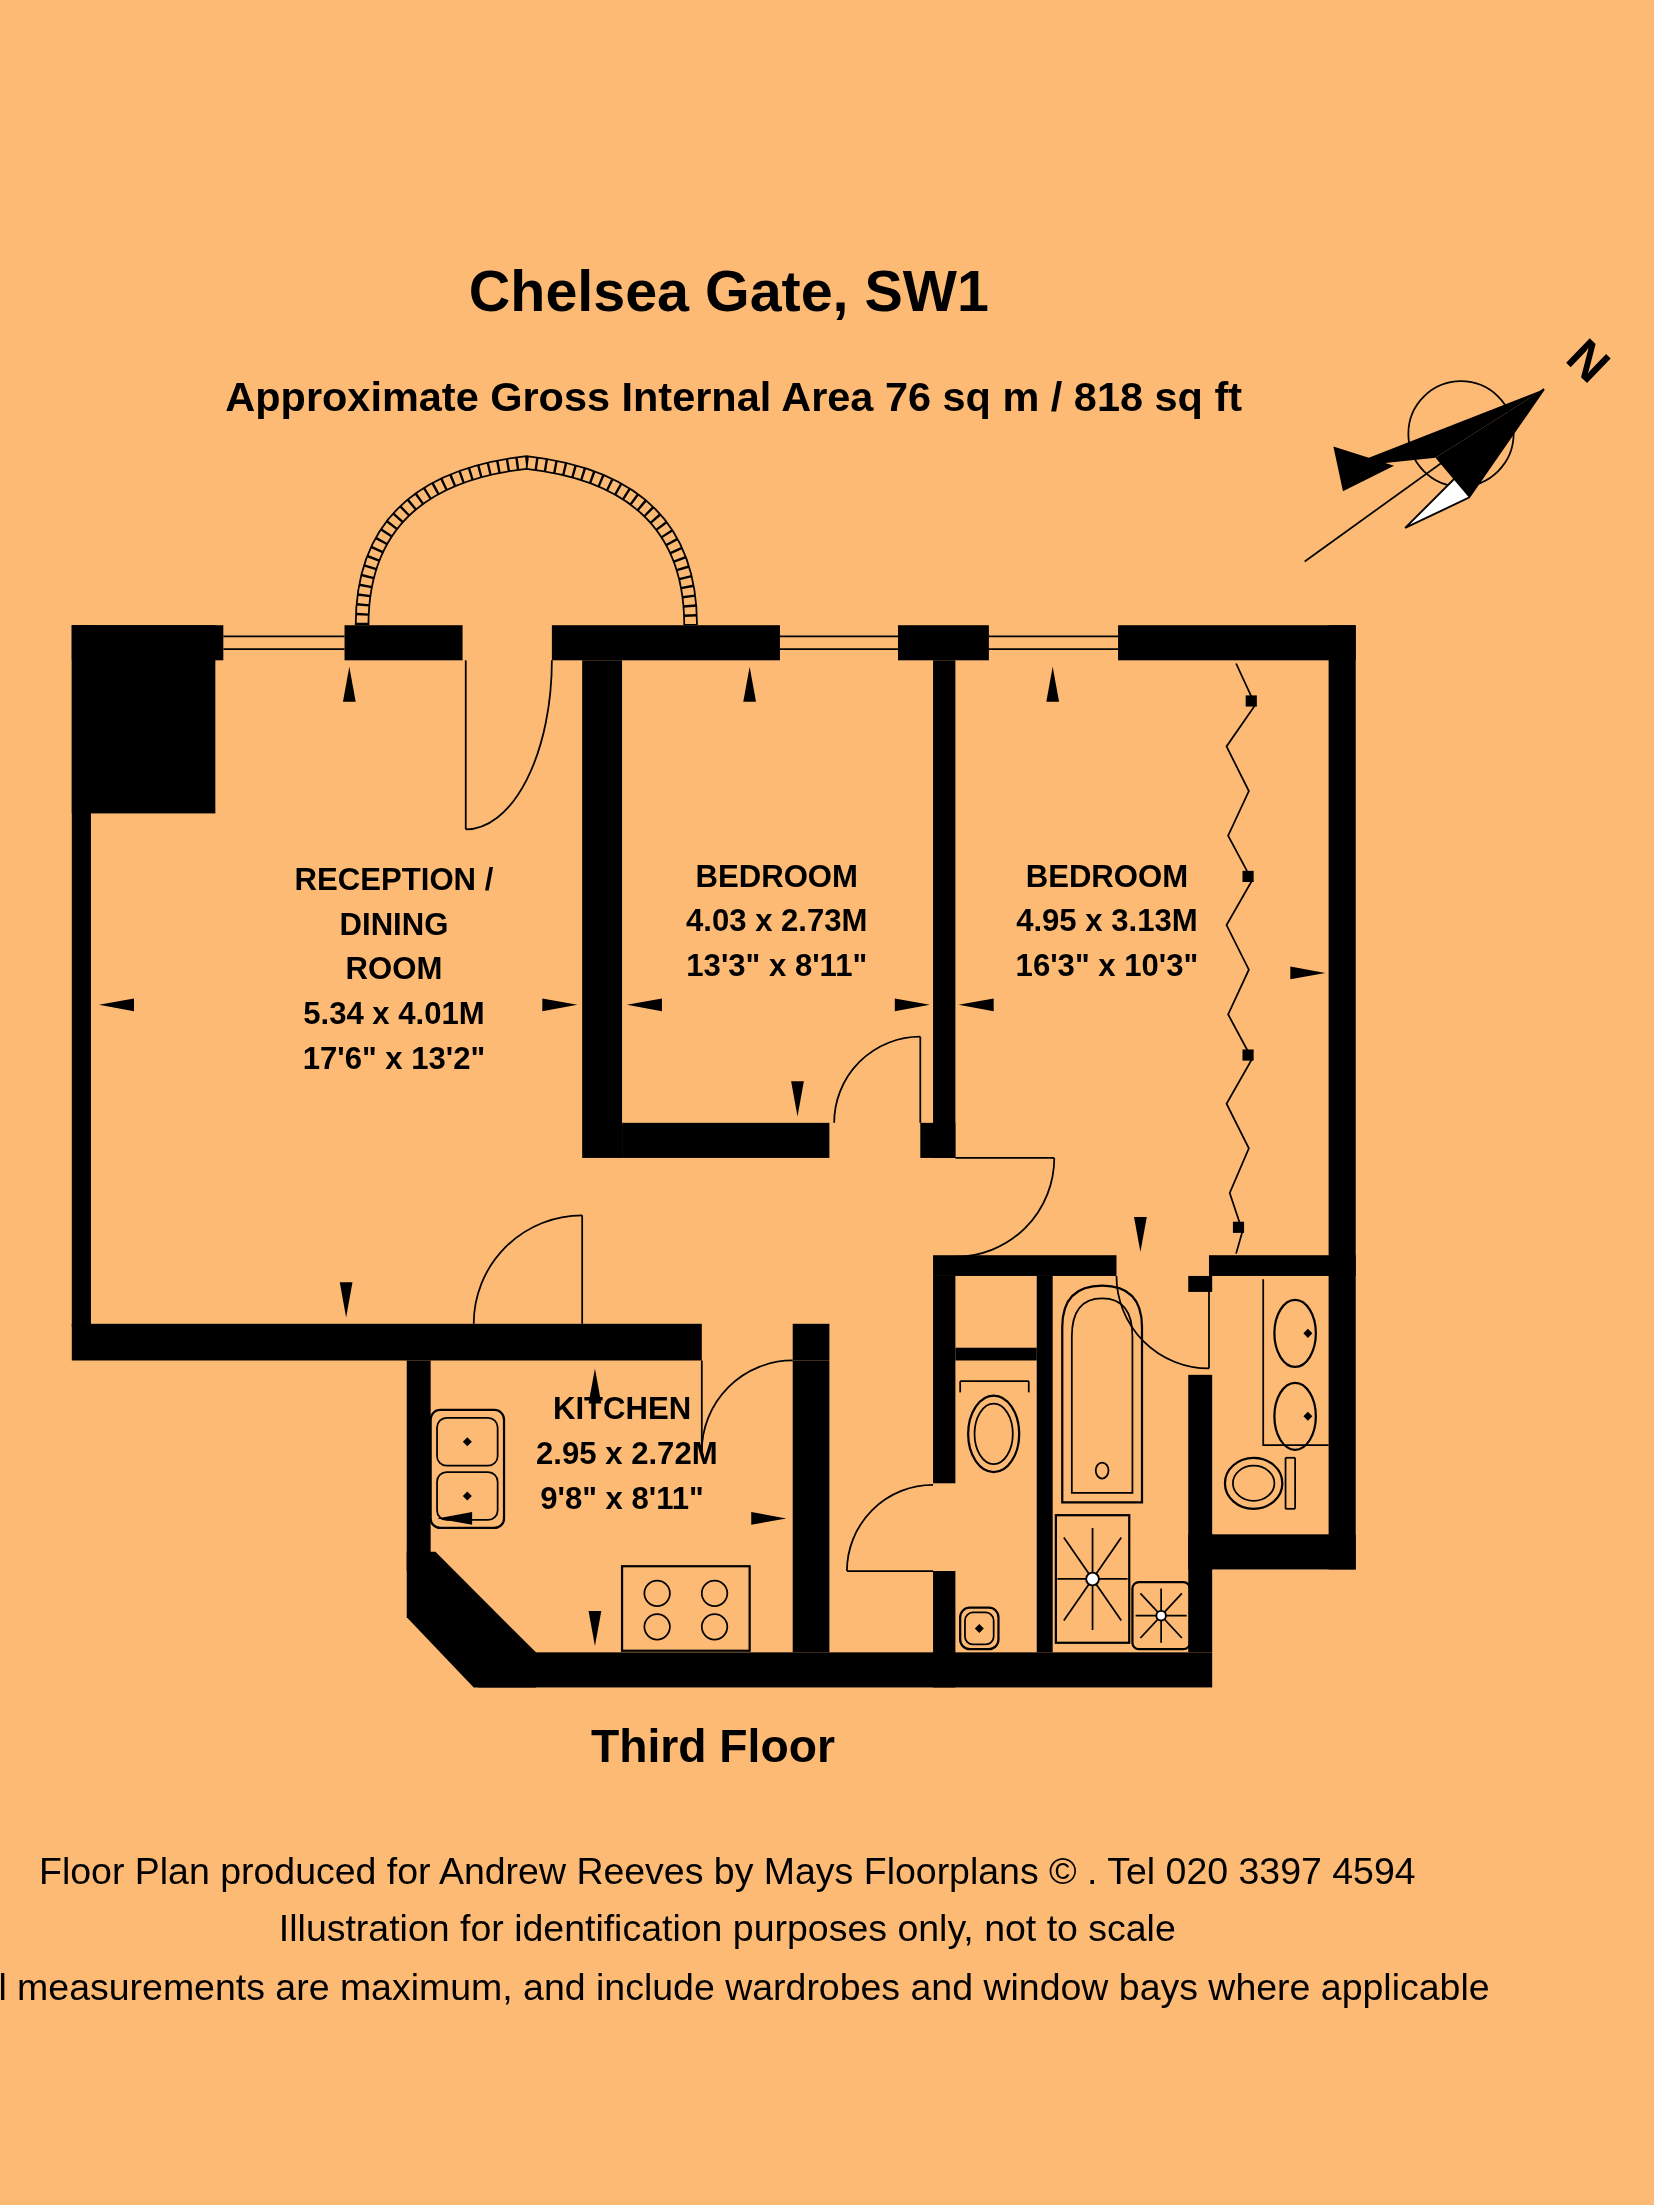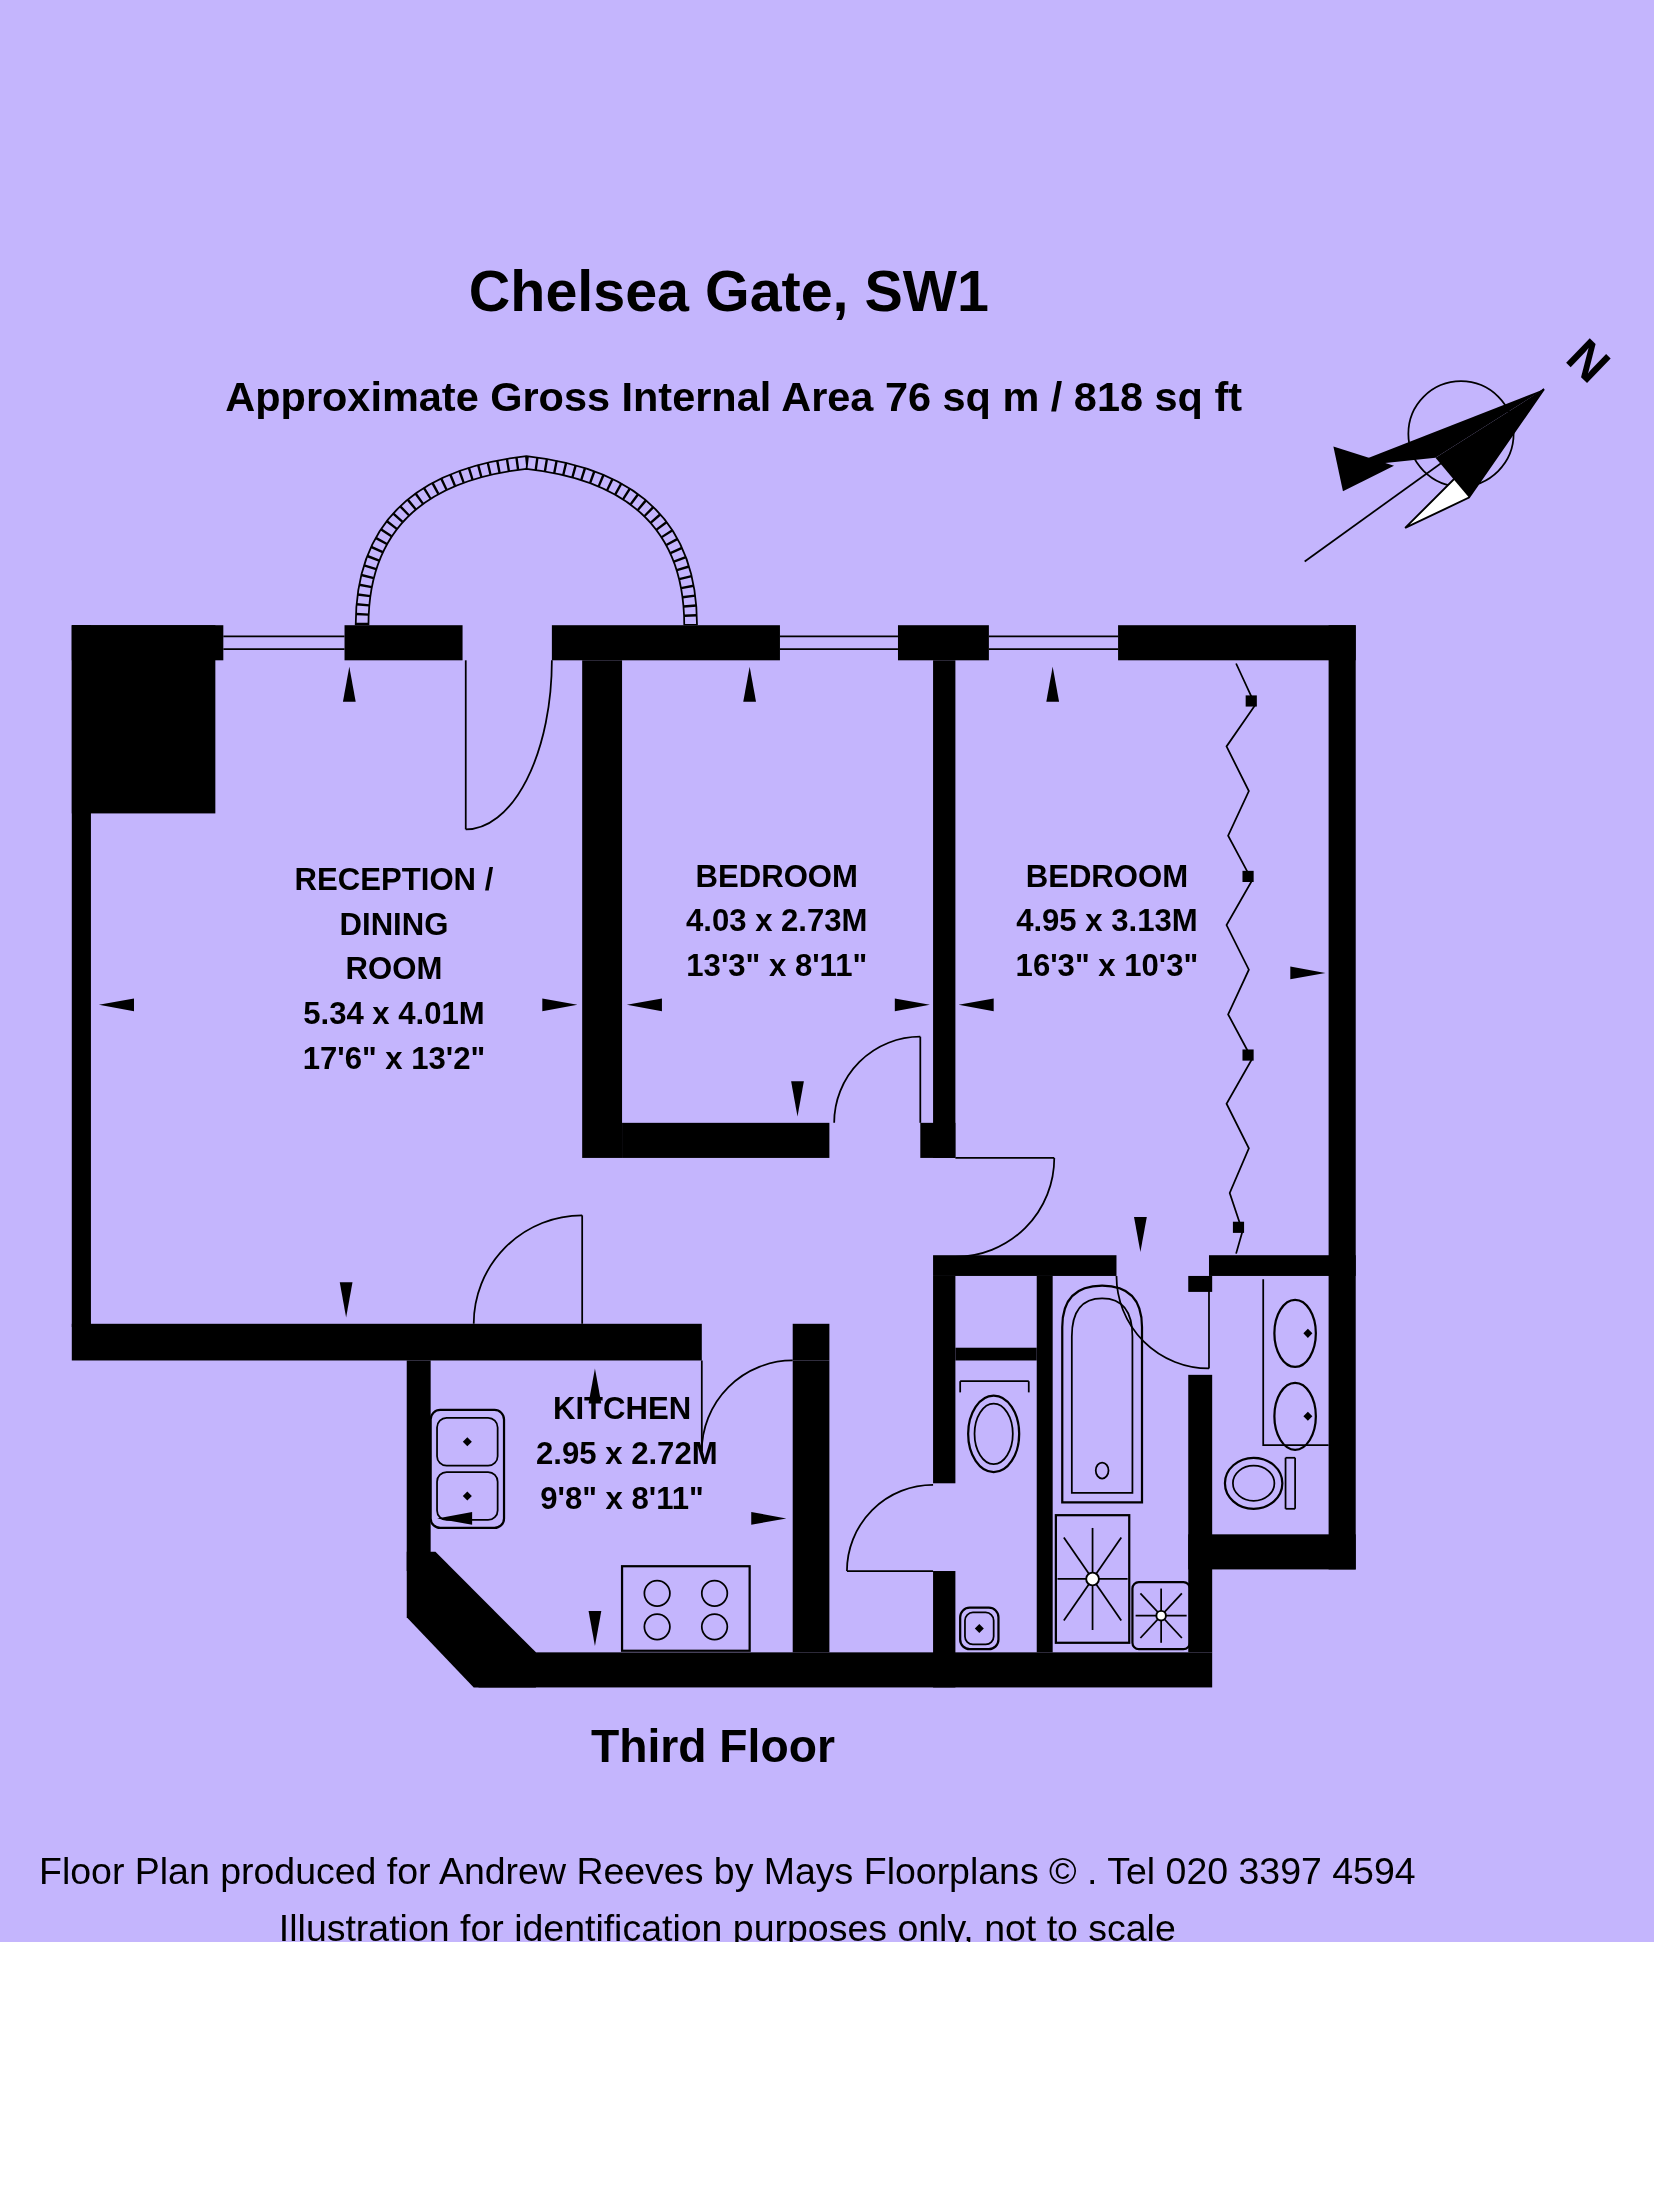--- a/index.html
+++ b/index.html
@@ -1,16 +1,16 @@
 <!DOCTYPE html>
 <html style="font-size:12.8px"><head>
 <meta charset="utf-8">
 <style>
   html, body { margin: 0; padding: 0; background: #ffffff; }
-  .page { width: 1654px; height: 1942px; background: #c4b5fd; position: relative; overflow: hidden; }
+  .page { width: 1654px; height: 2205px; background: #fdba74; position: relative; overflow: hidden; }
   svg { display: block; }
   text { font-family: "Liberation Sans", "DejaVu Sans", sans-serif; fill: #000; }
   .t-title   { font-size: 36px; font-weight: bold; }
   .t-sub     { font-size: 26px; font-weight: bold; }
   .t-room    { font-size: 19.5px; font-weight: bold; }
   .t-floor   { font-size: 29px; font-weight: bold; }
   .t-footer  { font-size: 23.5px; font-weight: normal; }
   .t-north   { font-size: 31px; font-weight: bold; }
   .wall      { fill: #000; stroke: none; }
   .thin      { fill: none; stroke: #000; stroke-width: 1.4; }

